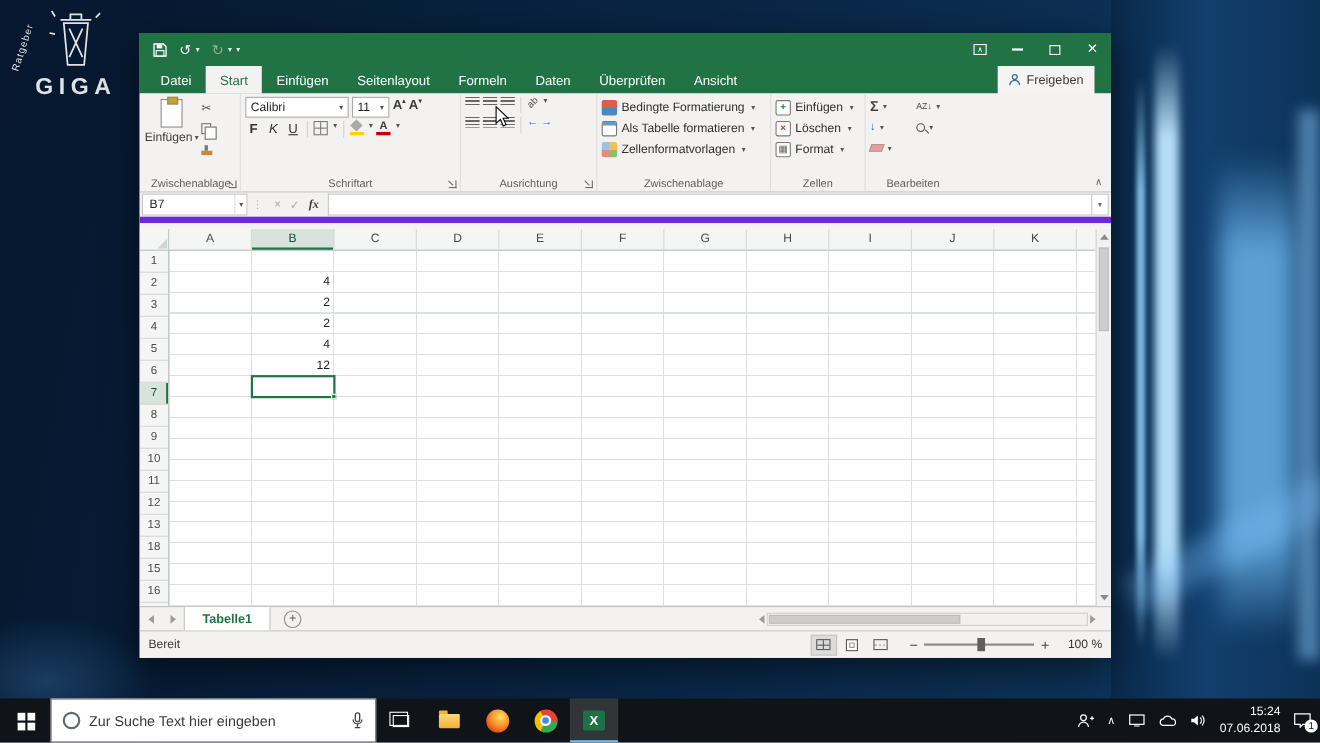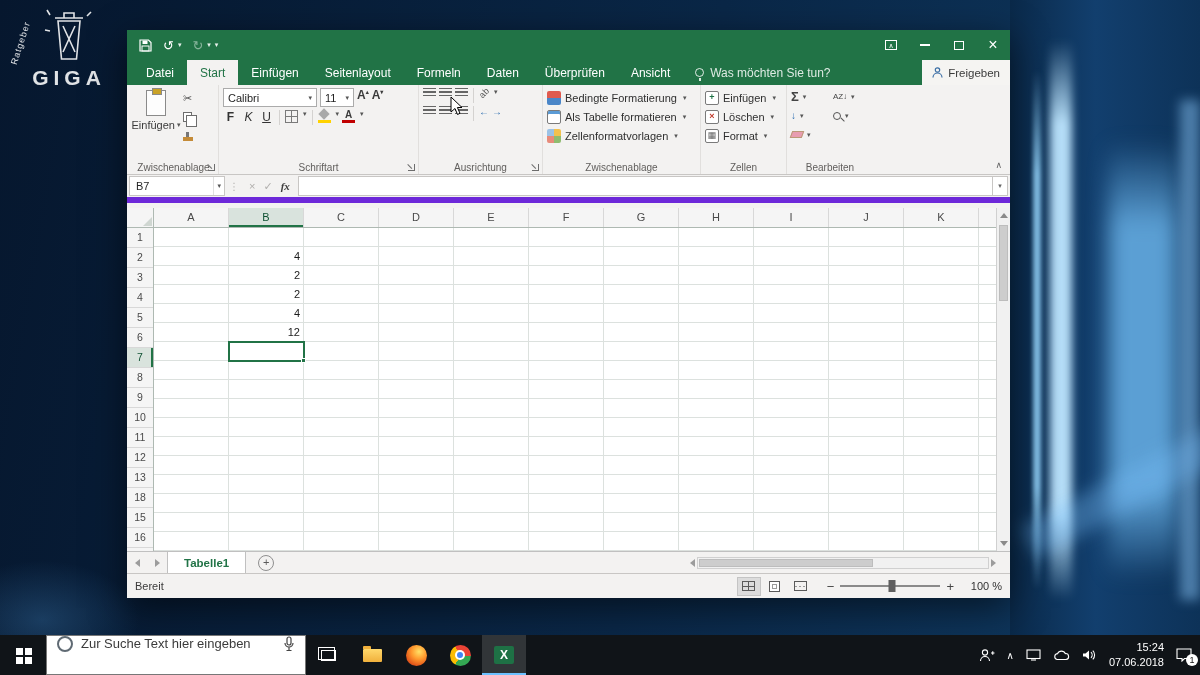--- a/index.html
+++ b/index.html
@@ -44,21 +44,21 @@
   .ic-ribopt { width:12px; height:10px; border:1px solid #fff; display:grid; place-items:center; font-size:7px; line-height:1; }
   .ic-close { font-size:16px; line-height:1; }
 
   
   .tabrow { height:25px; background:#217346; display:flex; align-items:stretch; padding-left:6px; font-size:12px; color:#fff; }
   .rtab { padding:0 13px; display:flex; align-items:center; white-space:nowrap; }
   .rtab.active { background:#f3f2f1; color:#217346; }
   .tellme { display:flex; align-items:center; gap:6px; color:rgba(255,255,255,.85); padding:0 12px; }
   .bulb { width:9px; height:9px; border:1px solid rgba(255,255,255,.85); border-radius:50%; position:relative; }
   .bulb::after { content:''; position:absolute; left:3px; top:9px; width:2px; height:3px; background:rgba(255,255,255,.85); }
-  .share { margin-left:auto; margin-right:0; align-self:center; display:flex; align-items:center; gap:5px;
+  .share { margin-left:auto; margin-right:15px; align-self:center; display:flex; align-items:center; gap:5px;
     background:#f5f4f2; color:#3b3b3b; padding:17px 10px; border-radius:2px; font-size:11.5px; }
 
   
   .ribbon { height:90px; background:#f3f2f1; border-bottom:1px solid #c8c6c4; display:flex; position:relative; padding-left:2px; }
   .rgroup { position:relative; height:100%; border-right:1px solid #e1dfdd; flex:0 0 auto; padding:3px 4px 16px 4px; }
   .g-label { position:absolute; bottom:1px; left:0; right:0; text-align:center; font-size:10px; color:#605e5c; }
   .dlgl { position:absolute; right:3px; bottom:3px; width:7px; height:7px;
     border-right:1.4px solid #6d6d6d; border-bottom:1.4px solid #6d6d6d; }
   .dlgl::before { content:''; position:absolute; left:0; top:0; width:6px; height:1.4px; background:#6d6d6d; transform:rotate(45deg); transform-origin:left top; }
   .dd { font-size:7px; color:#555; margin-left:2px; }
@@ -189,21 +189,21 @@
   .ztrack { width:100px; height:2px; background:#8a8a8a; position:relative; }
   .ztrack::before { content:''; position:absolute; left:50%; top:-3px; width:1px; height:8px; background:#8a8a8a; }
   .zthumb { position:absolute; left:52%; top:-5px; width:7px; height:12px; background:#5f5f5f; transform:translateX(-50%); }
   .zoomsign { font-size:13px; color:#444; }
   .zoomlabel { width:42px; text-align:right; color:#333; }
 
   
   .taskbar { left:0; top:635px; width:1200px; height:40px; background:#101418; display:flex; align-items:stretch; z-index:10; }
   .tb-start { width:46px; display:grid; place-items:center; }
   .winlogo { width:7px; height:7px; background:#fff; box-shadow:9px 0 0 #fff, 0 9px 0 #fff, 9px 9px 0 #fff; margin:-8px 0 0 -8px; }
-  .tb-search { width:260px; background:#fff; border:1px solid #777; display:flex; align-items:flex-start; gap:8px; padding:0 10px; color:#3b3b3b; font-size:13px; }
+  .tb-search { width:296px; background:#fff; border:1px solid #777; display:flex; align-items:center; gap:8px; padding:0 10px; color:#3b3b3b; font-size:13px; }
   .cortana-ring { width:16px; height:16px; border:2px solid #5f6a73; border-radius:50%; flex:0 0 16px; }
   .tb-search .ph { flex:1; white-space:nowrap; overflow:hidden; }
   .tb-btn { width:44px; display:grid; place-items:center; position:relative; }
   .tb-btn.activeapp { background:rgba(255,255,255,.14); box-shadow:inset 0 -2px 0 #6cc1ff; }
   .ic-taskview { width:15px; height:11px; border:1.4px solid #fff; position:relative; }
   .ic-taskview::before { content:''; position:absolute; left:-4px; top:-4px; width:15px; height:11px; border:1.4px solid #fff; }
   .ic-folder { width:19px; height:13px; background:linear-gradient(#ffd86b,#f0b03c); border-radius:1px; position:relative; }
   .ic-folder::before { content:''; position:absolute; left:0; top:-3px; width:8px; height:3px; background:#f0b03c; border-radius:1px 1px 0 0; }
   .ic-firefox { width:21px; height:21px; border-radius:50%;
     background:radial-gradient(circle at 62% 32%, #ffe066 0%, #ff9a2e 38%, #e3571a 72%, #93263f 100%); }
@@ -279,24 +279,20 @@
 
   <div class="tabrow">
     <div class="rtab">Datei</div>
     <div class="rtab active">Start</div>
     <div class="rtab">Einfügen</div>
     <div class="rtab">Seitenlayout</div>
     <div class="rtab">Formeln</div>
     <div class="rtab">Daten</div>
     <div class="rtab">Überprüfen</div>
     <div class="rtab">Ansicht</div>
-    <div class="tellme">
-      <span class="bulb"></span>
-      <span>Was möchten Sie tun?</span>
-    </div>
     <div class="share">
       <svg width="11" height="11" viewBox="0 0 11 11">
         <circle cx="5.5" cy="3" r="2.2" fill="none" stroke="#3b6ea5" stroke-width="1.2"></circle>
         <path d="M1,10.5 a4.5,4.5 0 0 1 9,0" fill="none" stroke="#3b6ea5" stroke-width="1.2"></path>
       </svg>
       <span>Freigeben</span>
     </div>
   </div>
 
   <div class="ribbon">

